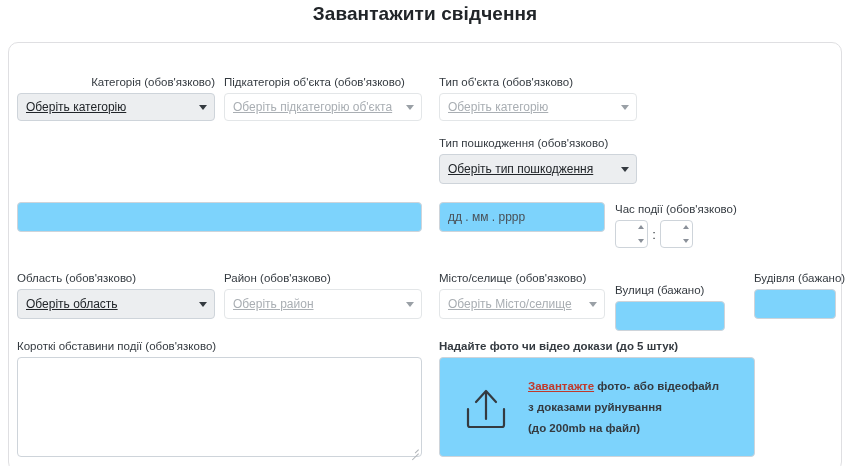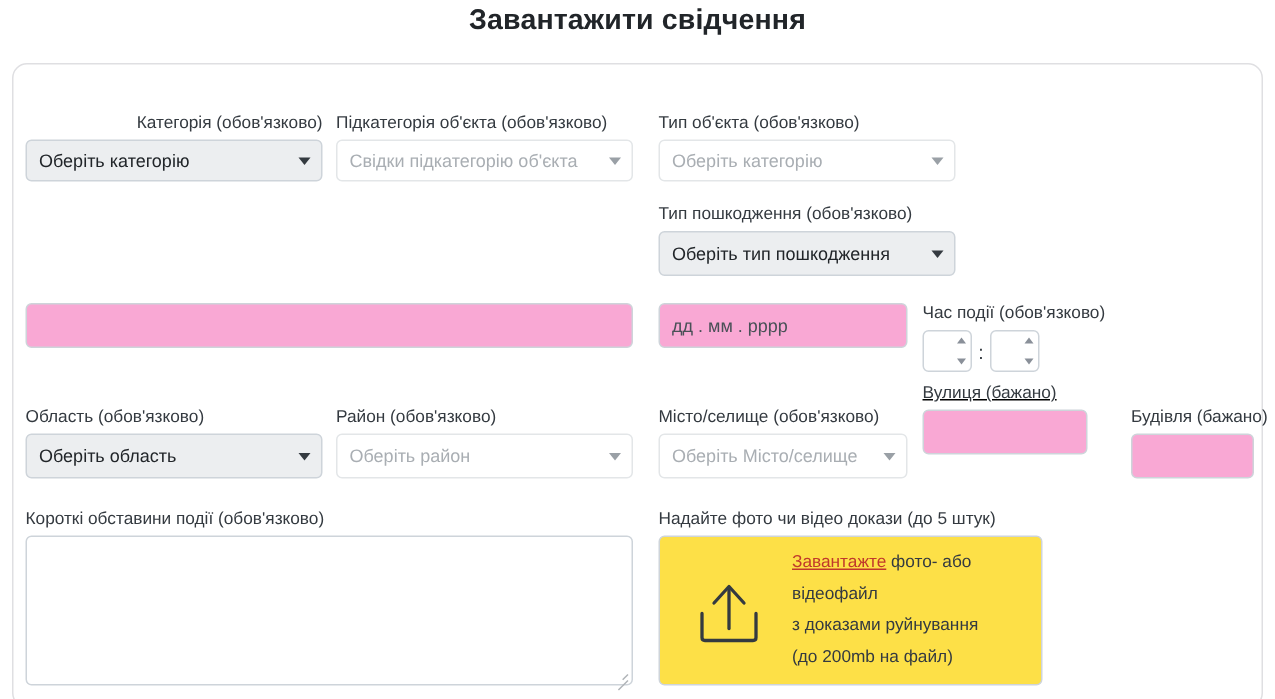--- a/index.html
+++ b/index.html
@@ -44,35 +44,36 @@
     color: #343a40;
     line-height: 14px;
     margin-bottom: 4px;
     white-space: nowrap;
   }
   .control {
     width: 100%;
     height: 28px;
     border: 1px solid #ced4da;
     border-radius: 4px;
-    background: #f9a8d4;
+    background: #7dd3fc;
     font-size: 12px;
     color: #212529;
     padding: 0 8px;
     font-family: "Liberation Sans", sans-serif;
     display: flex;
     align-items: center;
   }
   .select {
     position: relative;
     padding-right: 32px;
     background: #f0f0f2;
     cursor: pointer;
     overflow: hidden;
     white-space: nowrap;
+    text-decoration: underline;
   }
   .select.enabled { background: #eceef0; color: #212529; }
   .select.disabled-sel { background: #ffffff; color: #a9aeb3; border-color: #e3e6e8; }
   .caret {
     position: absolute;
     right: 7px;
     top: 50%;
     width: 0; height: 0;
     margin-top: -2px;
     border-left: 4px solid transparent;
@@ -136,21 +137,21 @@
     position: absolute;
     background: #b0b4b8;
     height: 1px;
     transform-origin: right bottom;
   }
   .dropzone {
     width: 100%;
     height: 100px;
     border: 1px solid #ced4da;
     border-radius: 4px;
-    background: #fde047;
+    background: #7dd3fc;
     display: flex;
     align-items: center;
     padding-left: 22px;
   }
   .upload-icon {
     width: 48px;
     height: 44px;
     margin-right: 18px;
     flex: 0 0 auto;
   }
@@ -170,21 +171,21 @@
       <div class="label">Категорія (обов'язково)</div>
       <div class="control select enabled">
         <span>Оберіть категорію</span>
         <span class="caret"></span>
       </div>
     </div>
 
     <div class="field" style="left:215px; top:32px; width:198px;">
       <div class="label">Підкатегорія об'єкта (обов'язково)</div>
       <div class="control select disabled-sel">
-        <span>Свідки підкатегорію об'єкта</span>
+        <span>Оберіть підкатегорію об'єкта</span>
         <span class="caret"></span>
       </div>
     </div>
 
     <div class="field" style="left:430px; top:32px; width:198px;">
       <div class="label">Тип об'єкта (обов'язково)</div>
       <div class="control select disabled-sel">
         <span>Оберіть категорію</span>
         <span class="caret"></span>
       </div>
@@ -245,42 +246,42 @@
     </div>
 
     <div class="field" style="left:430px; top:228px; width:166px;">
       <div class="label">Місто/селище (обов'язково)</div>
       <div class="control select disabled-sel" style="height:30px;">
         <span>Оберіть Місто/селище</span>
         <span class="caret"></span>
       </div>
     </div>
 
-    <div class="field" style="left:606px; top:212px; width:110px;text-decoration:underline;">
+    <div class="field" style="left:606px; top:240px; width:110px;">
       <div class="label">Вулиця (бажано)</div>
       <div class="control text-input" style="height:30px;"></div>
     </div>
 
     <div class="field" style="left:745px; top:228px; width:82px;">
       <div class="label">Будівля (бажано)</div>
       <div class="control text-input" style="height:30px;"></div>
     </div>
 
     <div class="field" style="left:8px; top:296px; width:405px;">
       <div class="label">Короткі обставини події (обов'язково)</div>
       <div class="textarea">
         <span></span>
         <span class="resize-grip">
           <span style="width:9px; right:0; bottom:0; transform:rotate(-45deg);"></span>
           <span style="width:5px; right:0; bottom:4px; transform:rotate(-45deg);"></span>
         </span>
       </div>
     </div>
 
-    <div class="field" style="left:430px; top:296px; width:256px;">
+    <div class="field" style="left:430px; top:296px; width:316px;font-weight:bold;">
       <div class="label">Надайте фото чи відео докази (до 5 штук)</div>
       <div class="dropzone">
         <svg class="upload-icon" viewBox="0 0 48 44">
           <path d="M6 24 L6 40 Q6 42 8 42 L40 42 Q42 42 42 40 L42 24" fill="none" stroke="#343a40" stroke-width="2.2" stroke-linecap="round"></path>
           <path d="M24 34 L24 7" fill="none" stroke="#343a40" stroke-width="2.2" stroke-linecap="round"></path>
           <path d="M14 17 L24 6 L34 17" fill="none" stroke="#343a40" stroke-width="2.2" stroke-linecap="round" stroke-linejoin="round"></path>
         </svg>
         <div class="dz-text">
           <div>
             <span class="dz-link">Завантажте</span><span> фото- або відеофайл</span>

